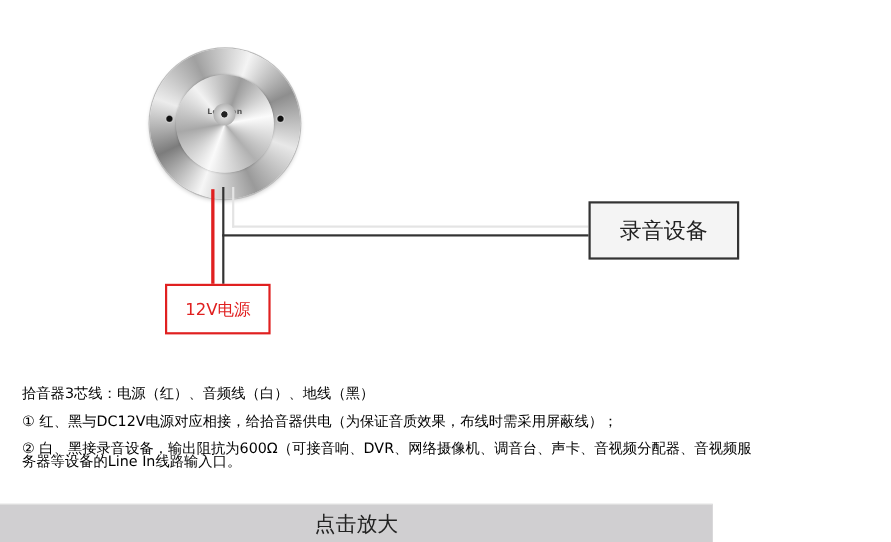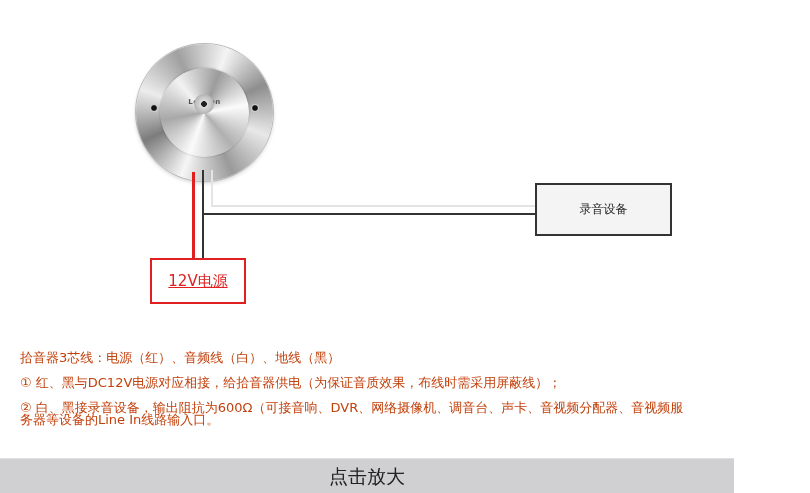--- a/index.html
+++ b/index.html
@@ -7,24 +7,24 @@
   .abs{position:absolute;}
   #mic{left:136px;top:44px;width:137px;height:137px;border-radius:50%;
     background:conic-gradient(from 20deg,#f4f4f4,#8e8e8e,#e8e8e8,#9a9a9a,#f6f6f6,#7c7c7c,#ececec,#a0a0a0,#f4f4f4);
     box-shadow:0 0 0 1px #bbb,0 2px 4px rgba(0,0,0,.2);}
   #mic .inner{position:absolute;left:24px;top:24px;width:89px;height:89px;border-radius:50%;
     background:conic-gradient(from 200deg,#fafafa,#a8a8a8,#f2f2f2,#9c9c9c,#fbfbfb,#b0b0b0,#fafafa);box-shadow:0 0 2px rgba(0,0,0,.3);}
   #mic .hole{position:absolute;left:58px;top:50px;width:20px;height:20px;border-radius:50%;background:radial-gradient(#222 0 18%,#ddd 22%,#999 100%);}
   #mic .screw{position:absolute;width:8px;height:8px;border-radius:50%;background:radial-gradient(#111 0 40%,#ccc 60%);top:60px;}
   #mic .brand{position:absolute;left:0;right:0;top:30px;text-align:center;font-size:7px;font-weight:bold;color:#555;letter-spacing:.5px;}
   .wire{position:absolute;}
-  #powerbox{left:150px;top:258px;width:96px;height:46px;border:2px solid #e02020;box-sizing:border-box;display:flex;align-items:center;justify-content:center;color:#e02020;font-size:15px;background:#fff;text-decoration:underline;}
-  #recbox{left:535px;top:183px;width:137px;height:53px;border:2px solid #333;box-sizing:border-box;display:flex;align-items:center;justify-content:center;color:#222;font-size:12px;background:#f4f4f4;}
-  .line{position:absolute;left:20px;font-size:13px;color:#c2410c;white-space:nowrap;}
-  #footer{left:0;top:458px;width:734px;height:35px;background:#d0cfd1;display:flex;align-items:center;justify-content:center;font-size:19px;color:#222;cursor:pointer;border-top:1px solid #e0e0e0;}
+  #powerbox{left:150px;top:258px;width:96px;height:46px;border:2px solid #e02020;box-sizing:border-box;display:flex;align-items:center;justify-content:center;color:#e02020;font-size:15px;background:#fff;}
+  #recbox{left:535px;top:183px;width:137px;height:53px;border:2px solid #333;box-sizing:border-box;display:flex;align-items:center;justify-content:center;color:#222;font-size:20px;background:#f4f4f4;}
+  .line{position:absolute;left:20px;font-size:13px;color:#000000;white-space:nowrap;}
+  #footer{left:0;top:458px;width:648px;height:35px;background:#d0cfd1;display:flex;align-items:center;justify-content:center;font-size:19px;color:#222;cursor:pointer;border-top:1px solid #e0e0e0;}
 </style>
 </head>
 <body>
 
 <div id="mic" class="abs">
   <div class="screw" style="left:14px"></div>
   <div class="screw" style="left:115px"></div>
   <div class="inner">
     <div class="brand">LonBon</div>
   </div>

